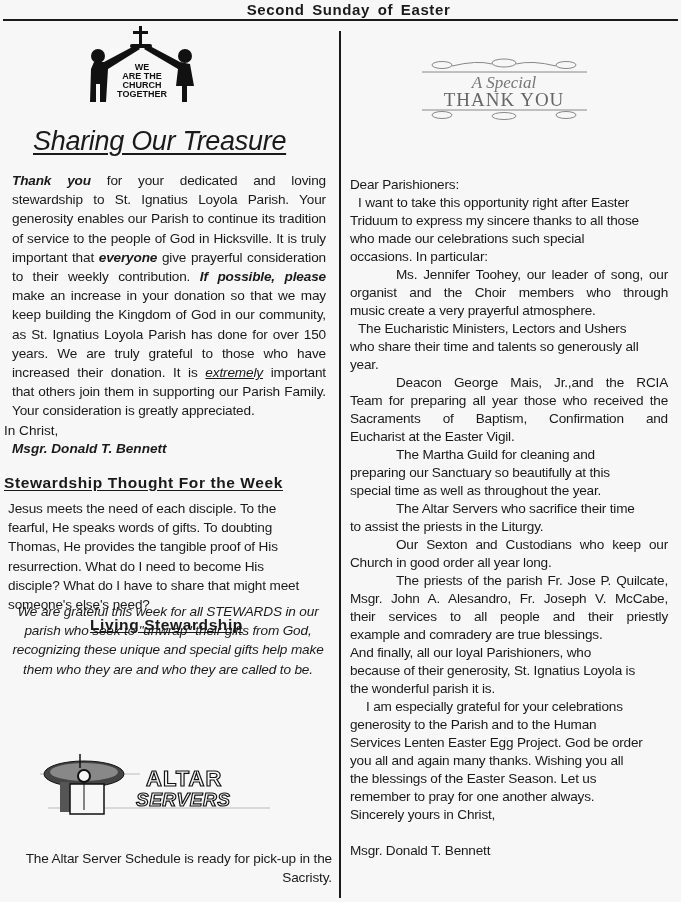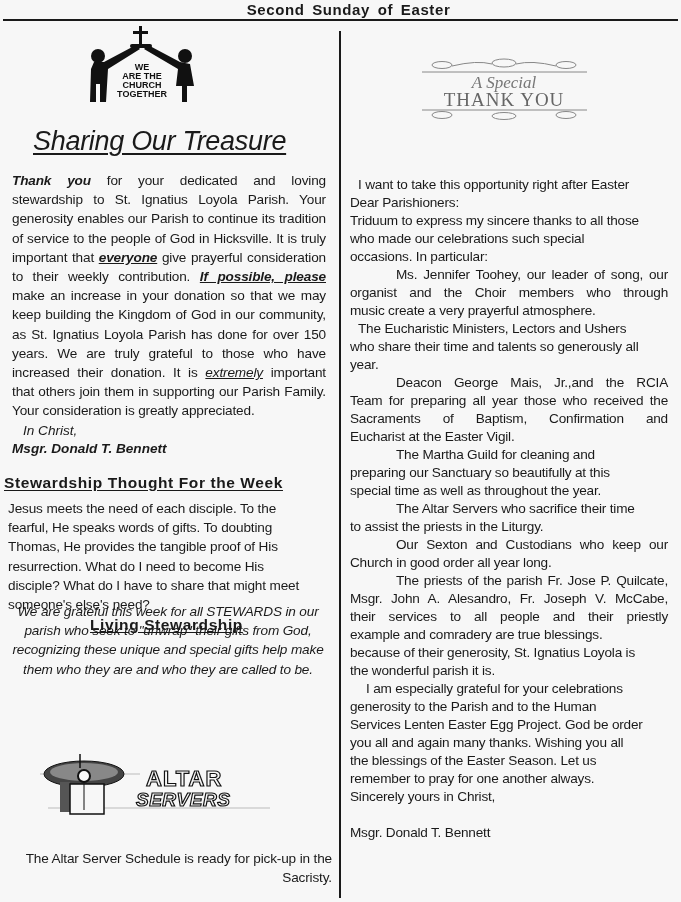--- a/index.html
+++ b/index.html
@@ -20,23 +20,23 @@
     .altar-logo { position: absolute; left: 40px; top: 752px; width: 236px; height: 68px; }
     .sharing-title {
       position: absolute; left: 33px; top: 126px; font-size: 27px; font-weight: normal; font-style: italic;
       text-decoration: underline; text-decoration-thickness: 2px; text-underline-offset: 3px; letter-spacing: -0.3px;
     }
     .para {
       position: absolute; font-size: 13.6px; line-height: 19.2px; text-align: justify; letter-spacing: -0.15px;
     }
     .sharing-body { left: 12px; top: 171px; width: 314px; }
     .bi { font-weight: bold; font-style: italic; }
-    .biu { font-weight: bold; font-style: italic; text-decoration: underline; }
+    .biu { font-weight: bold; font-style: italic; }
     .iu { font-style: italic; text-decoration: underline; }
-    .sign-closing { position: absolute; left: 23px; top: 423px; font-size: 13.6px; font-style: italic; }
+    .sign-closing { position: absolute; left: 4px; top: 423px; font-size: 13.6px; }
     .sign-name { position: absolute; left: 12px; top: 441px; font-size: 13.6px; font-style: italic; font-weight: bold; }
 
     .section-heading {
       position: absolute; font-weight: bold; font-size: 15.5px; letter-spacing: 0.6px;
       text-decoration: underline; text-underline-offset: 2px;
     }
     .stw-heading { left: 4px; top: 474px; }
     .stw-body { left: 8px; top: 499px; width: 310px; text-align: left; }
     .living-heading { left: 90px; top: 616px; }
     .living-body { left: 12px; top: 602px; width: 312px; text-align: center; font-style: italic; }
@@ -123,22 +123,22 @@
   </g>
   <g font-family="Liberation Sans, sans-serif" font-weight="bold" fill="#f7f7f7" stroke="#111" stroke-width="1.2">
     <text x="106" y="34" font-size="22" letter-spacing="1">ALTAR</text>
     <text x="96" y="54" font-size="19" letter-spacing="0.5" font-style="italic">SERVERS</text>
   </g>
 </svg>
 
 <div class="para altar-note">The Altar Server Schedule is ready for pick-up in the Sacristy.</div>
 
 <div class="right-col-text" id="letter" style="top:176px;">
+    <span class="rline ">Dear Parishioners:</span>
     <span class="rline ind1">I want to take this opportunity right after Easter</span>
-    <span class="rline ">Dear Parishioners:</span>
     <span class="rline ">Triduum to express my sincere thanks to all those</span>
     <span class="rline ">who made our celebrations such special</span>
     <span class="rline ">occasions.  In particular:</span>
     <span class="rline ind2 just">Ms. Jennifer Toohey, our leader of song, our</span>
     <span class="rline just">organist and the Choir members who through</span>
     <span class="rline ">music create a very prayerful atmosphere.</span>
     <span class="rline ind1">The Eucharistic Ministers, Lectors and Ushers</span>
     <span class="rline ">who share their time and talents so generously all</span>
     <span class="rline ">year.</span>
     <span class="rline ind2 just">Deacon George Mais, Jr.,and the RCIA</span>
@@ -149,20 +149,21 @@
     <span class="rline ">preparing our Sanctuary so beautifully at this</span>
     <span class="rline ">special time as well as throughout the year.</span>
     <span class="rline ind2">The Altar Servers who sacrifice their time</span>
     <span class="rline ">to assist the priests in the Liturgy.</span>
     <span class="rline ind2 just">Our Sexton and Custodians who keep our</span>
     <span class="rline ">Church in good order all year long.</span>
     <span class="rline ind2 just">The priests of the parish Fr. Jose P. Quilcate,</span>
     <span class="rline just">Msgr. John A. Alesandro, Fr. Joseph V. McCabe,</span>
     <span class="rline just">their services to all people and their priestly</span>
     <span class="rline ">example and comradery are true blessings.</span>
+    <span class="rline ">And finally, all our loyal Parishioners, who</span>
     <span class="rline ">because of their generosity, St. Ignatius Loyola is</span>
     <span class="rline ">the wonderful parish it is.</span>
     <span class="rline ind3">I am especially grateful for your celebrations</span>
     <span class="rline ">generosity to the Parish and to the Human</span>
     <span class="rline ">Services Lenten Easter Egg Project. God be order</span>
     <span class="rline ">you all and again many thanks.  Wishing you all</span>
     <span class="rline ">the blessings of the Easter Season.  Let us</span>
     <span class="rline ">remember to pray for one another always.</span>
     <span class="rline ">Sincerely yours in Christ,</span>
     <span class="rline">&nbsp;</span>

